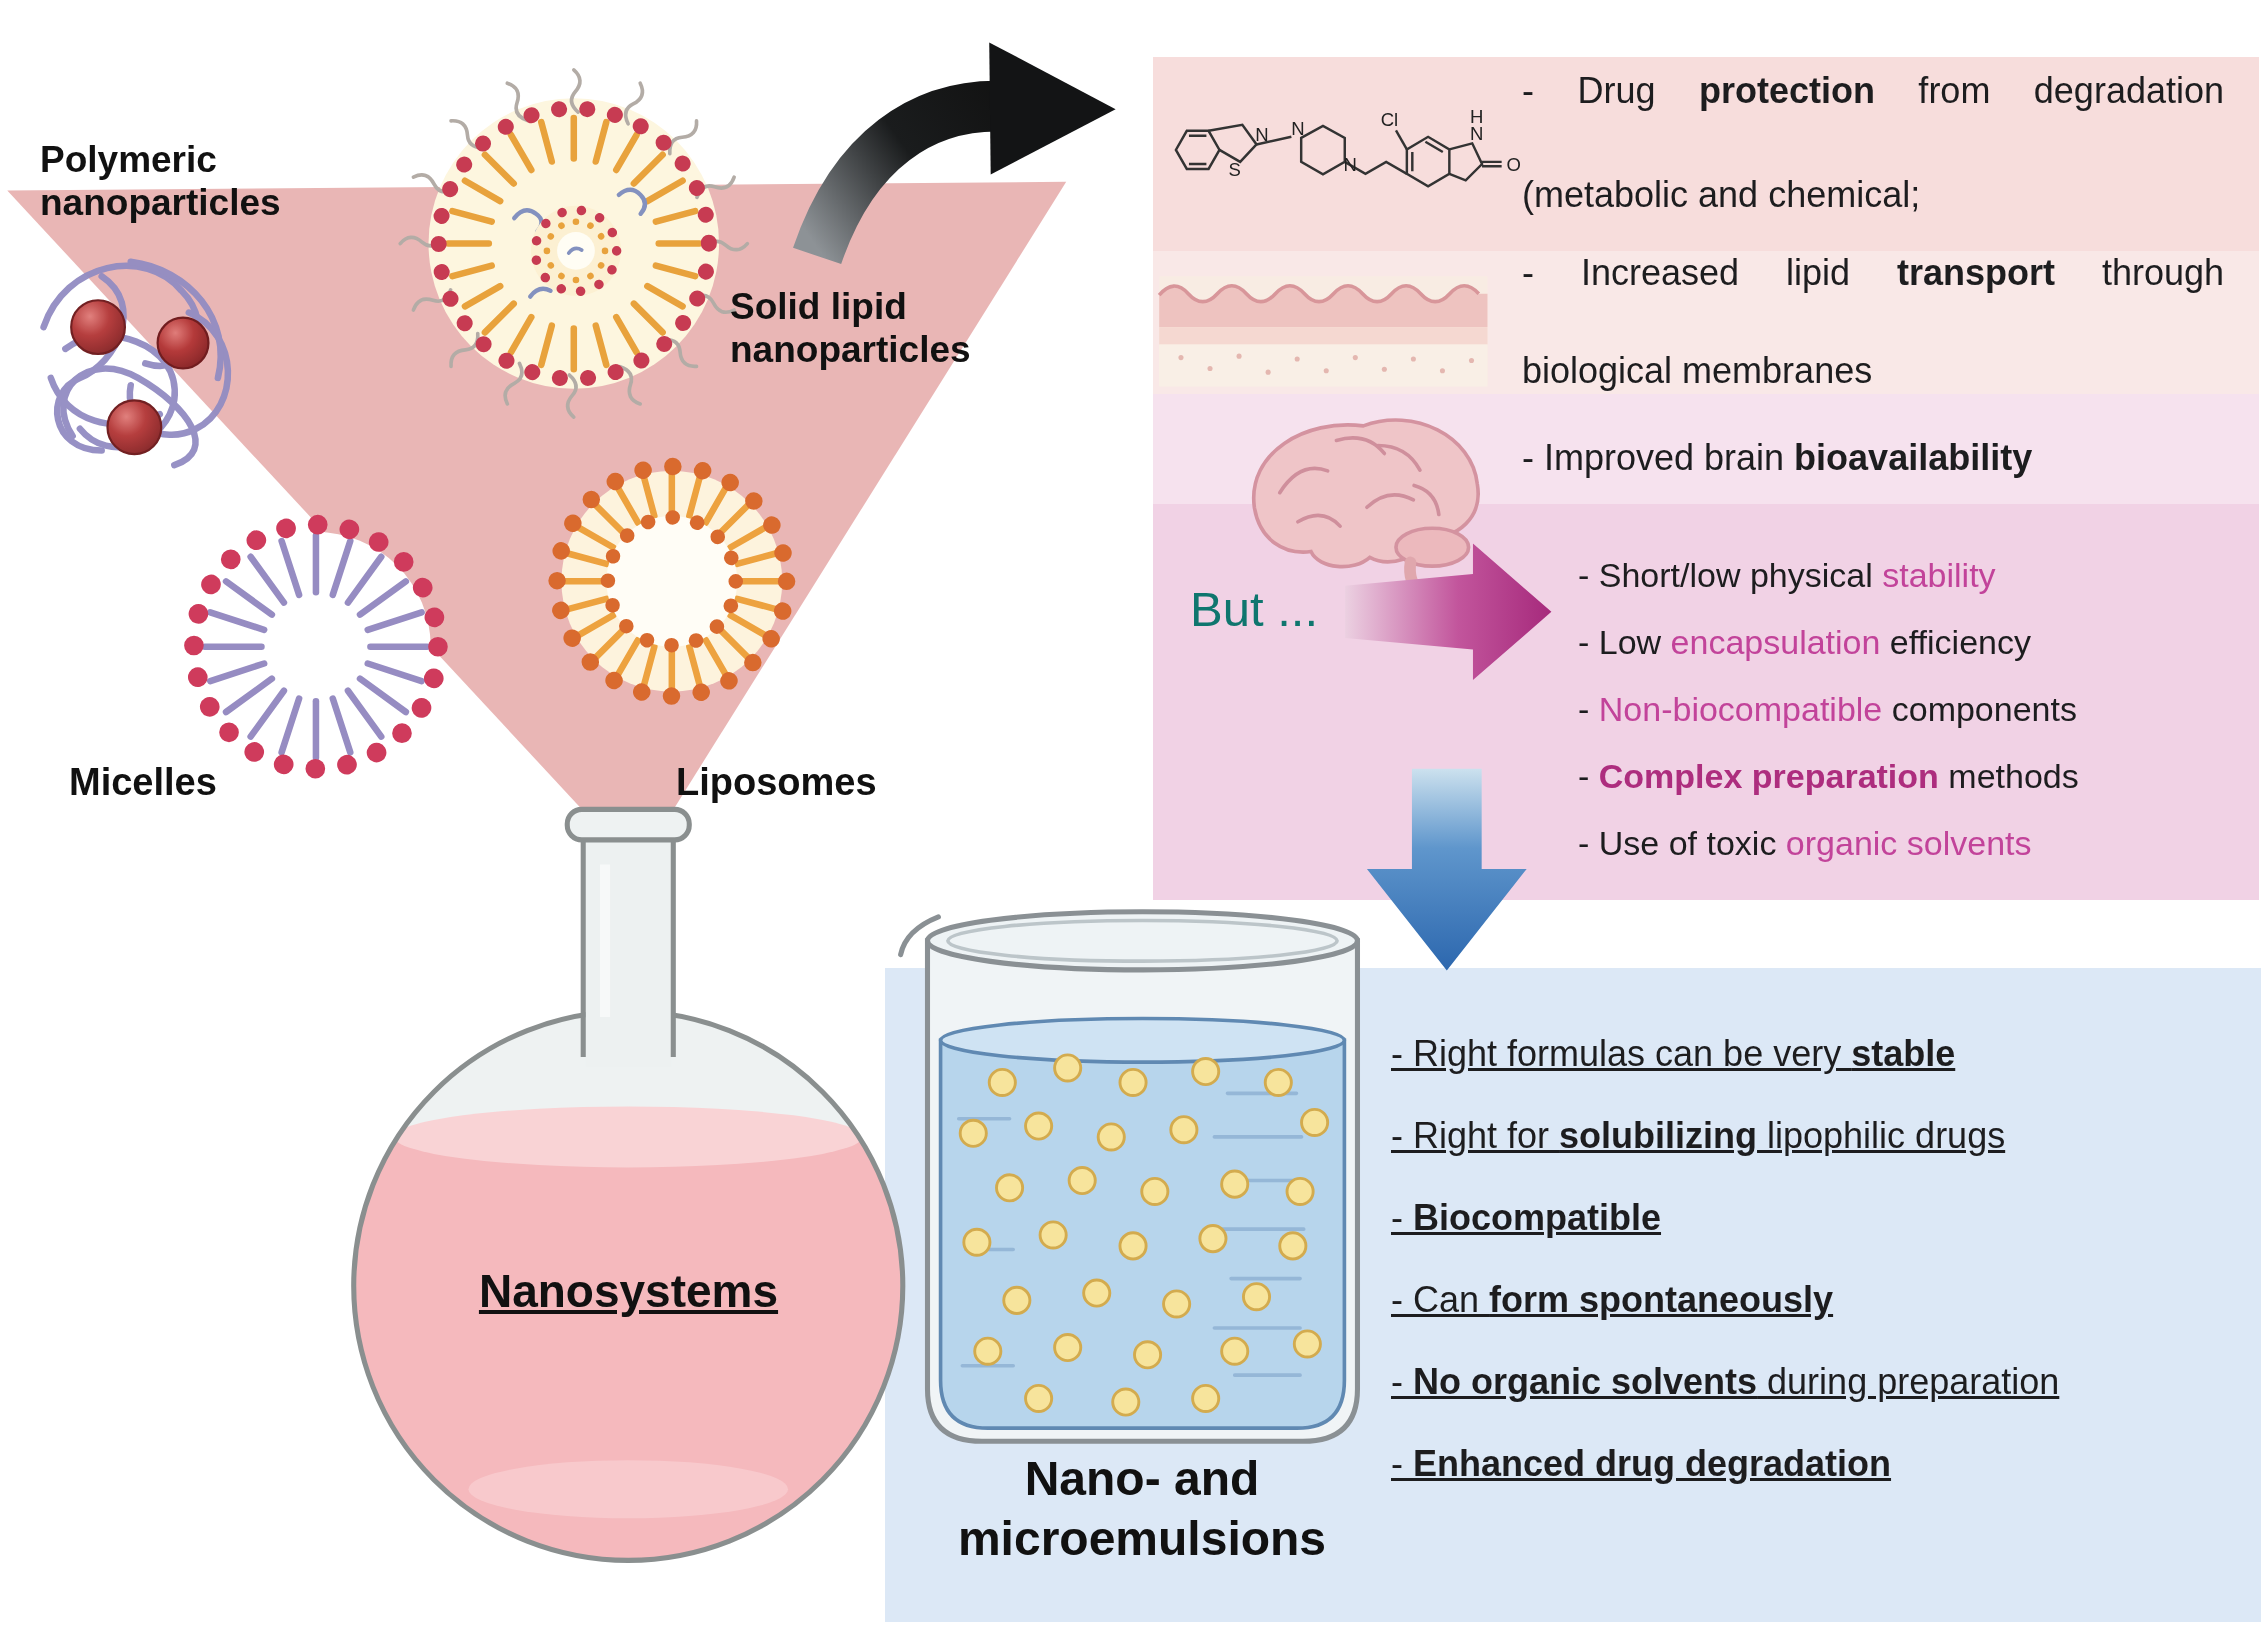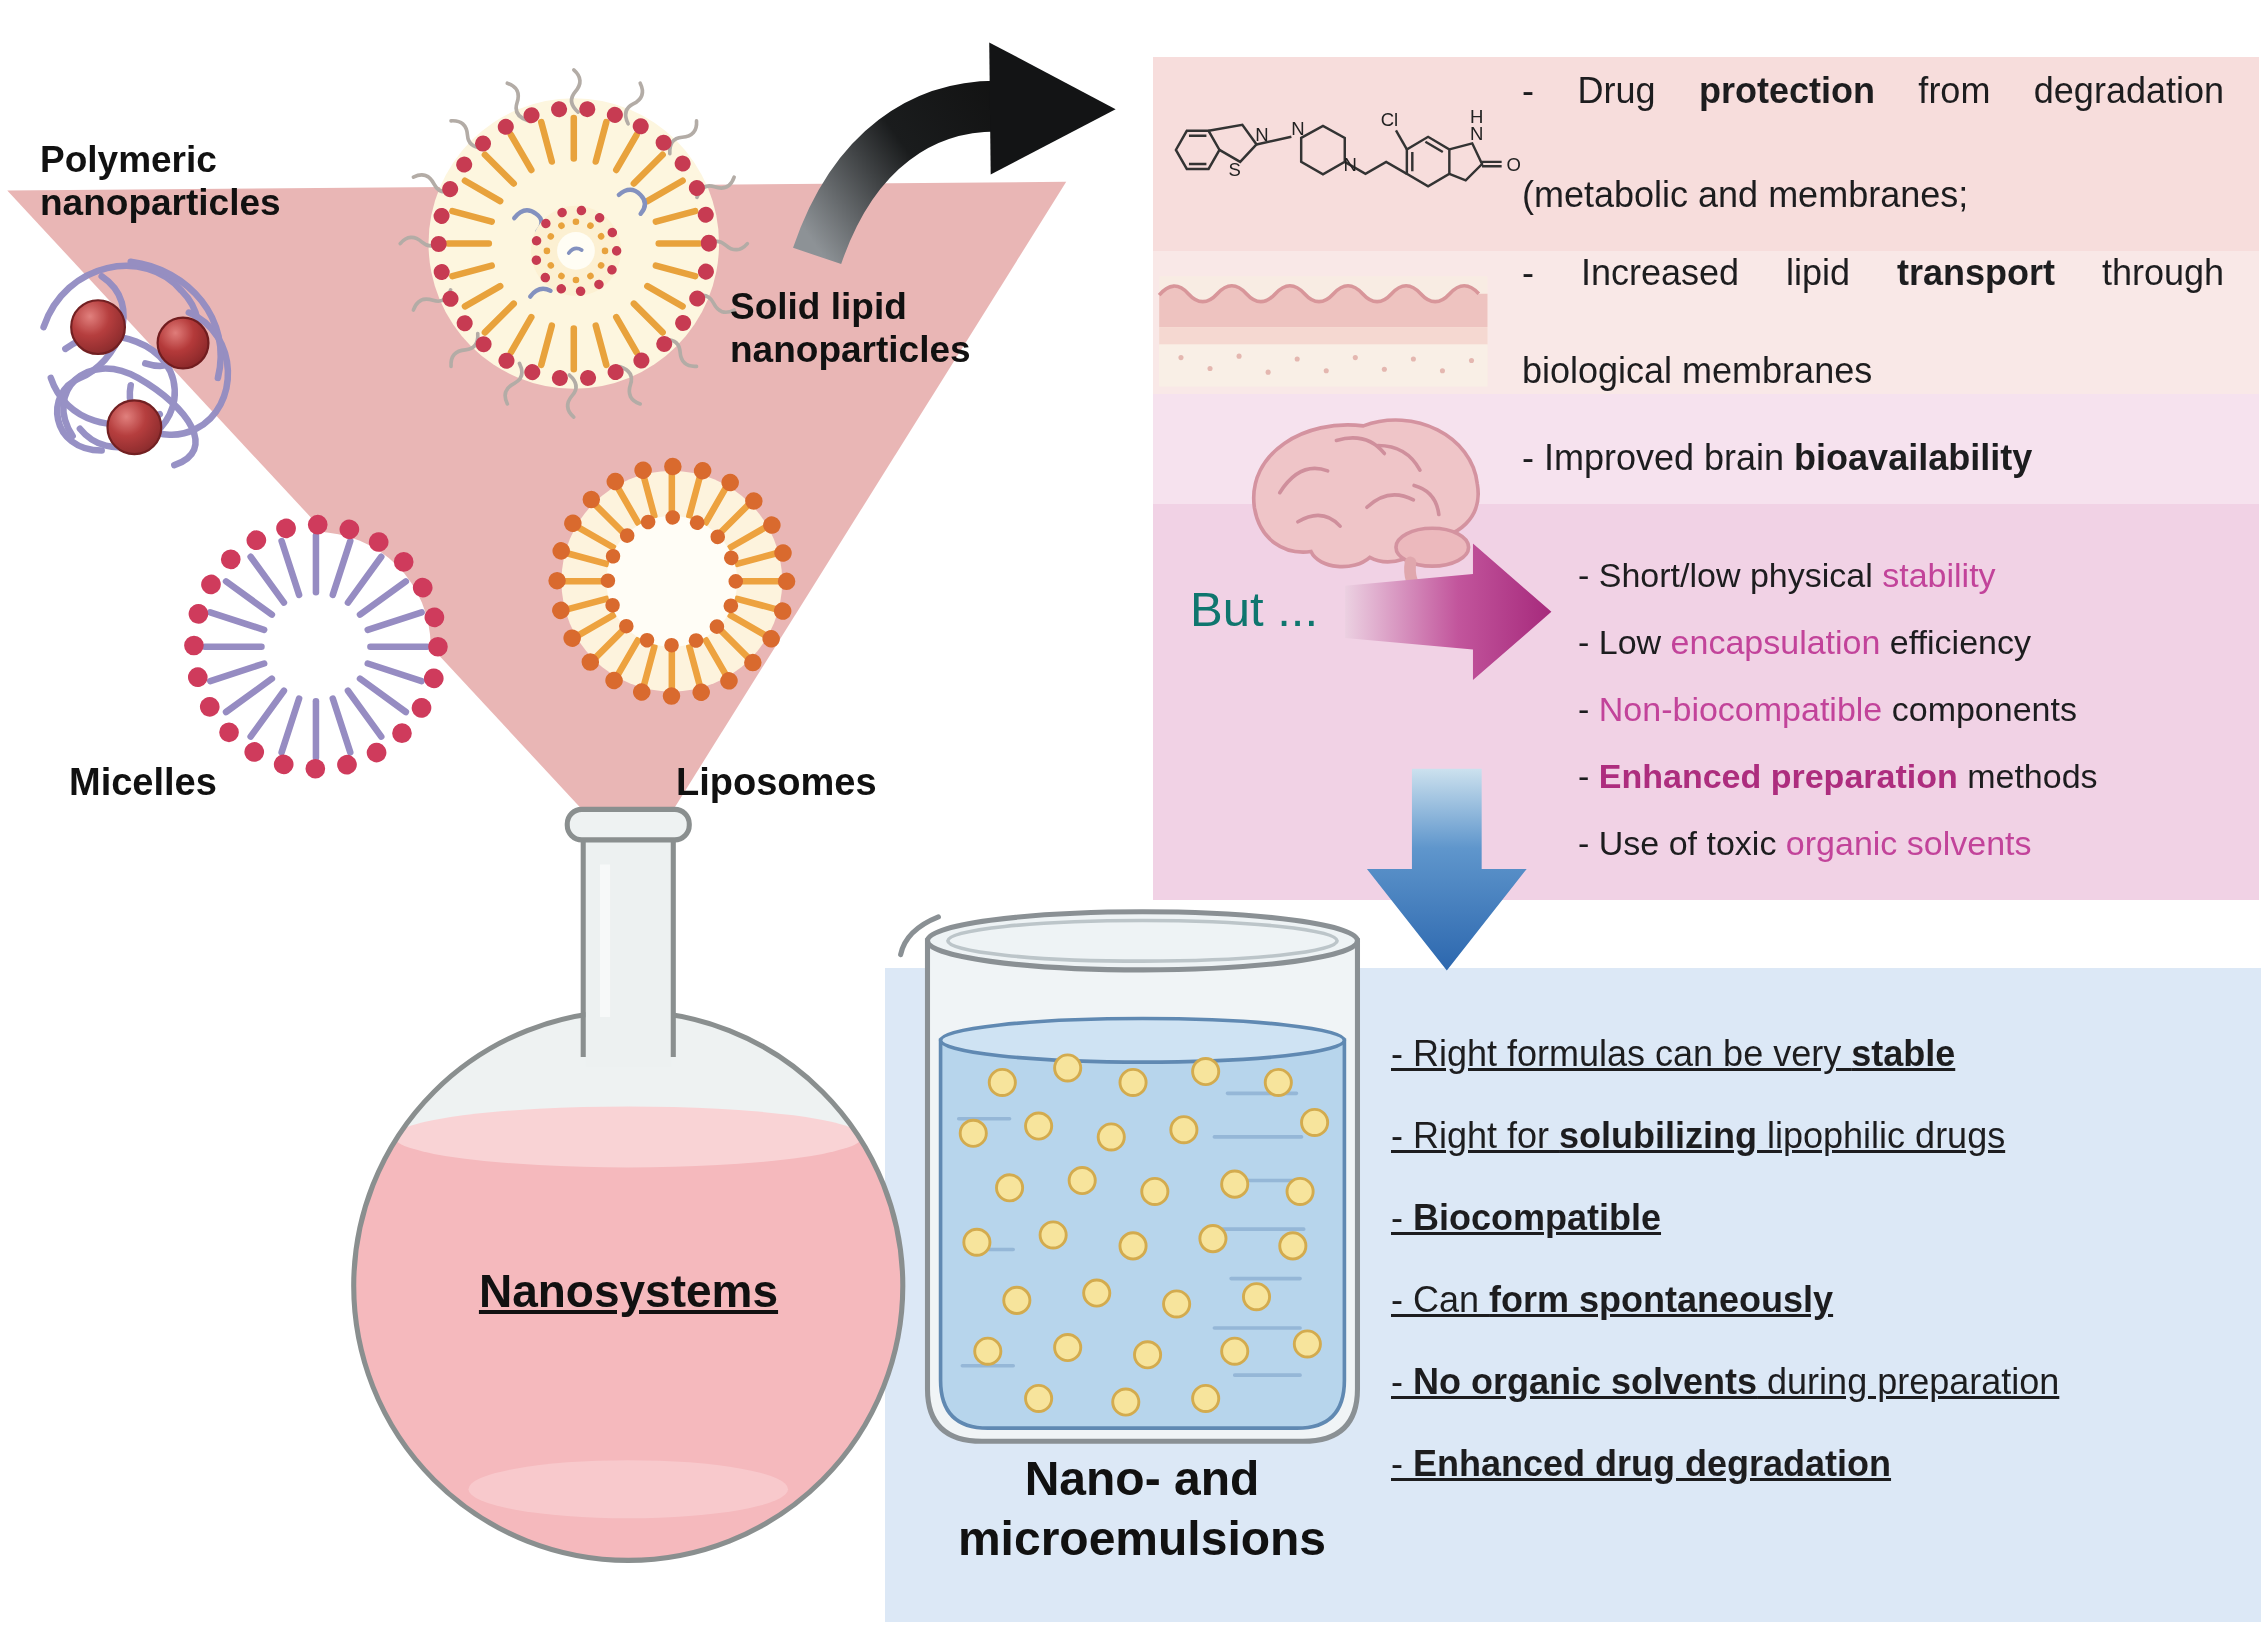--- a/index.html
+++ b/index.html
@@ -309,21 +309,21 @@
   <div class="txt lbl" style="left:676px;top:761px;width:240px;font-size:38px">Liposomes</div>
 
   <div class="txt flask-label">Nanosystems</div>
   <div class="txt beaker-label">Nano- and
 microemulsions</div>
 
   <div class="txt adv just" style="top:69px">
     <span>- Drug </span><b>protection</b><span> from degradation</span>
   </div>
   <div class="txt adv" style="top:173px">
-    <span>(metabolic and membranes;</span>
+    <span>(metabolic and chemical;</span>
   </div>
   <div class="txt adv just" style="top:251px">
     <span>- Increased lipid </span><b>transport</b><span> through</span>
   </div>
   <div class="txt adv" style="top:349px">
     <span>biological membranes</span>
   </div>
   <div class="txt adv" style="top:436px">
     <span>- Improved brain </span><b>bioavailability</b>
   </div>
@@ -334,21 +334,21 @@
     <div>
       <span>- Short/low physical </span><span class="mag">stability</span><span></span>
     </div>
     <div>
       <span>- Low </span><span class="mag">encapsulation</span><span> efficiency</span>
     </div>
     <div>
       <span>- </span><span class="mag">Non-biocompatible</span><span> components</span>
     </div>
     <div>
-      <span>- </span><span class="strong">Enhanced preparation</span><span> methods</span>
+      <span>- </span><span class="strong">Complex preparation</span><span> methods</span>
     </div>
     <div>
       <span>- Use of toxic </span><span class="mag">organic solvents</span><span></span>
     </div>
   </div>
 
   <div class="txt benefits">
     <div>
       <span>- Right formulas can be very </span><b>stable</b><span></span>
     </div>

